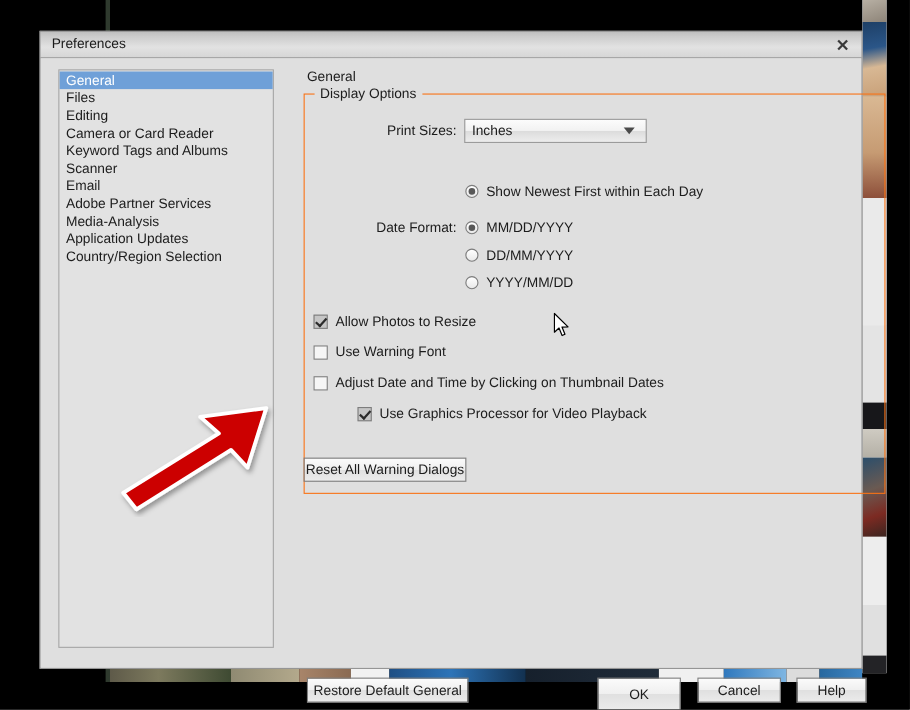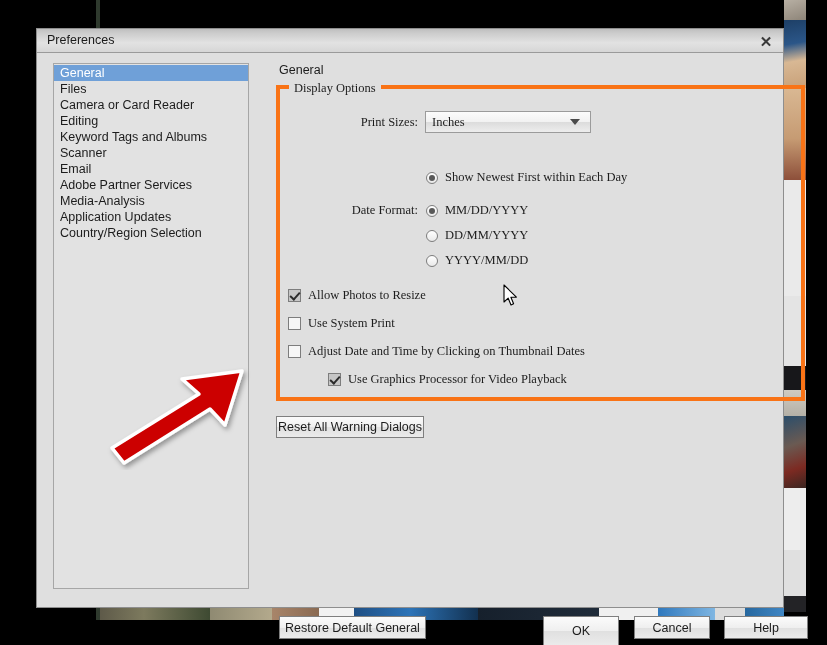--- a/index.html
+++ b/index.html
@@ -171,24 +171,23 @@
     color: #1c1c1c;
     margin: 0 0 9px 16px;
   }
 
   
   #group-display {
     position: absolute;
     left: 13px;
     top: 22px;
     width: 529px;
-    height: 316px;
-    border: 4px solid #f97316;
-    box-sizing: border-box;
-    font-family: Liberation Serif, serif;
+    height: 364px;
+    border: 1px solid #f97316;
+    box-sizing: border-box;
   }
   #group-legend {
     position: absolute;
     left: 9px;
     top: -8px;
     background: #dfdfdf;
     padding: 0 5px;
     font-size: 12.5px;
     color: #1c1c1c;
   }
@@ -347,21 +346,21 @@
     position: absolute;
     left: 597px;
     top: 563px;
     width: 76px;
     height: 23px;
   }
   #btn-help {
     position: absolute;
     left: 687px;
     top: 563px;
-    width: 84px;
+    width: 64px;
     height: 23px;
   }
 
   
   #cursor {
     position: absolute;
     left: 503px;
     top: 284px;
     width: 16px;
     height: 24px;
@@ -416,22 +415,22 @@
   <div id="titlebar">
     <div id="title-text">Preferences</div>
     <div id="close-btn">✕</div>
   </div>
 
   <div id="dialog-body">
 
     <div id="sidebar">
         <div class="side-item selected"><span>General</span></div>
         <div class="side-item"><span>Files</span></div>
+        <div class="side-item"><span>Editing</span></div>
         <div class="side-item"><span>Camera or Card Reader</span></div>
-        <div class="side-item"><span>Editing</span></div>
         <div class="side-item"><span>Keyword Tags and Albums</span></div>
         <div class="side-item"><span>Scanner</span></div>
         <div class="side-item"><span>Email</span></div>
         <div class="side-item"><span>Adobe Partner Services</span></div>
         <div class="side-item"><span>Media-Analysis</span></div>
         <div class="side-item"><span>Application Updates</span></div>
         <div class="side-item"><span>Country/Region Selection</span></div>
       </div>
 
     <div id="content">
@@ -474,21 +473,21 @@
           <span class="opt-text">YYYY/MM/DD</span>
         </div>
 
         <div class="row check-row c1">
           <span class="checkbox on"></span>
           <span class="opt-text">Allow Photos to Resize</span>
         </div>
 
         <div class="row check-row c2">
           <span class="checkbox"></span>
-          <span class="opt-text">Use System Print</span>
+          <span class="opt-text">Use Warning Font</span>
         </div>
 
         <div class="row check-row c3">
           <span class="checkbox"></span>
           <span class="opt-text">Adjust Date and Time by Clicking on Thumbnail Dates</span>
         </div>
 
         <div class="row check-row c4">
           <span class="checkbox on"></span>
           <span class="opt-text">Use Graphics Processor for Video Playback</span>

